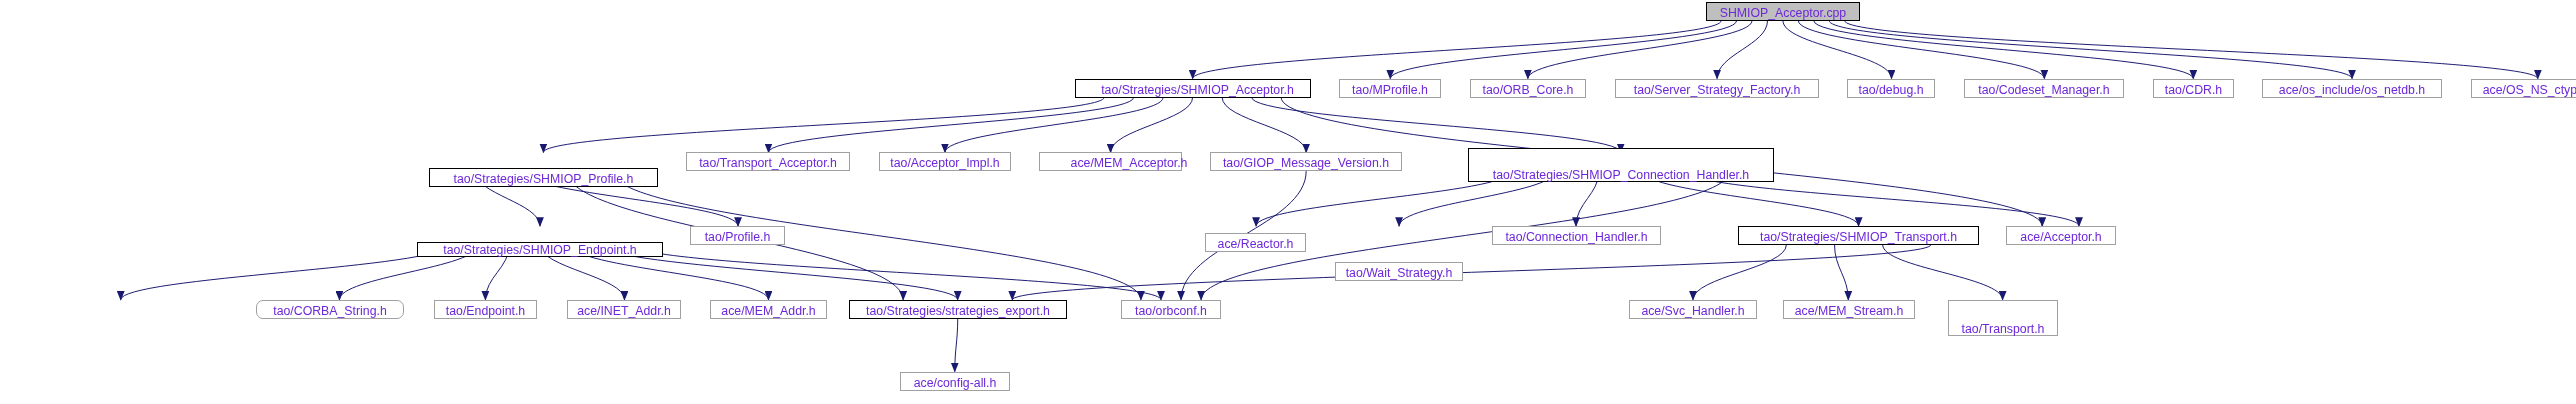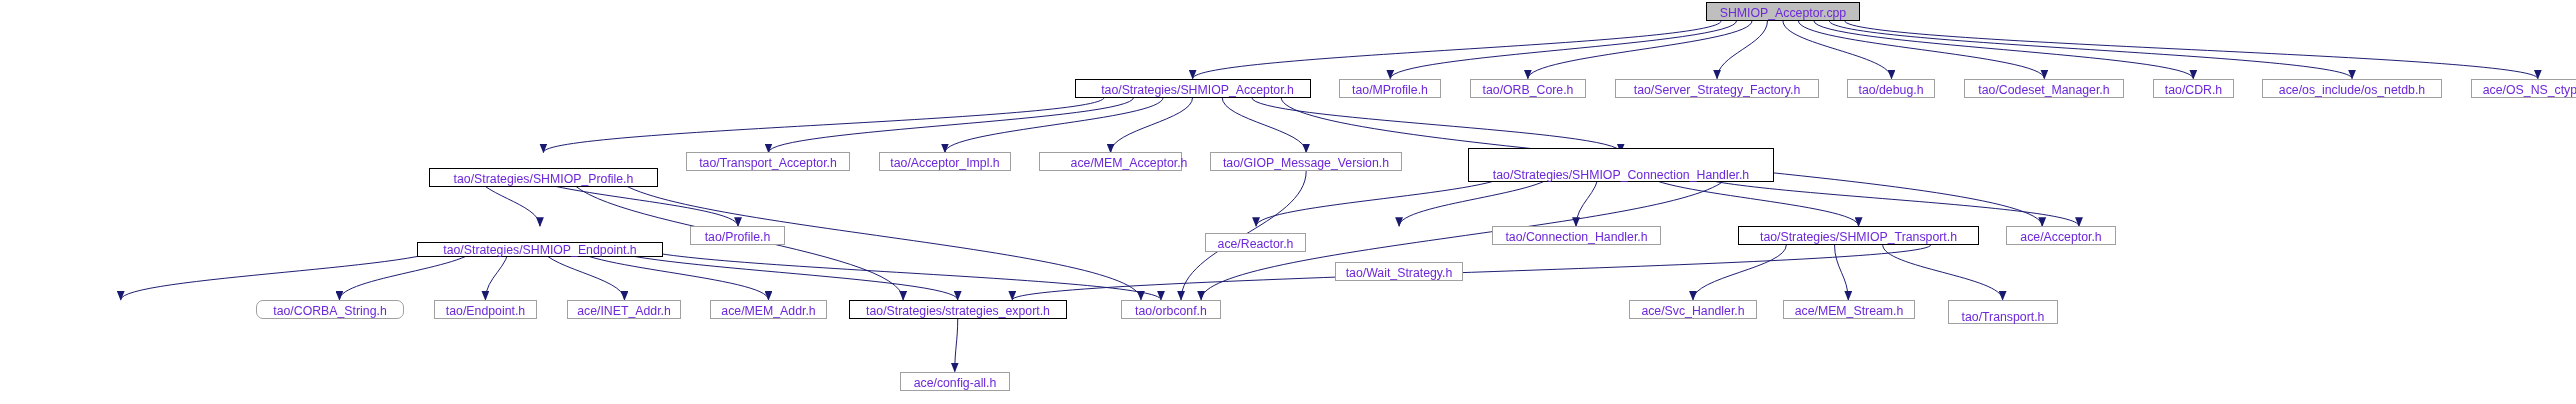--- a/index.html
+++ b/index.html
@@ -197,21 +197,21 @@
       </div>
       <div class="node" style="left: 1121px; top: 300px; width: 100px; height: 18.7px;">
         <span class="node-label">tao/orbconf.h</span>
       </div>
       <div class="node" style="left: 1629px; top: 300px; width: 128px; height: 18.7px;">
         <span class="node-label">ace/Svc_Handler.h</span>
       </div>
       <div class="node" style="left: 1783px; top: 300px; width: 132px; height: 18.7px;">
         <span class="node-label">ace/MEM_Stream.h</span>
       </div>
-      <div class="node" style="left: 1948px; top: 300px; width: 110px; height: 24px;">
+      <div class="node" style="left: 1948px; top: 300px; width: 110px; height: 36px;">
         <span class="node-label">tao/Transport.h</span>
       </div>
       <div class="node" style="left: 900px; top: 372px; width: 110px; height: 18.7px;">
         <span class="node-label">ace/config-all.h</span>
       </div>
     </div>
 </div>
 
 
 </body></html>

